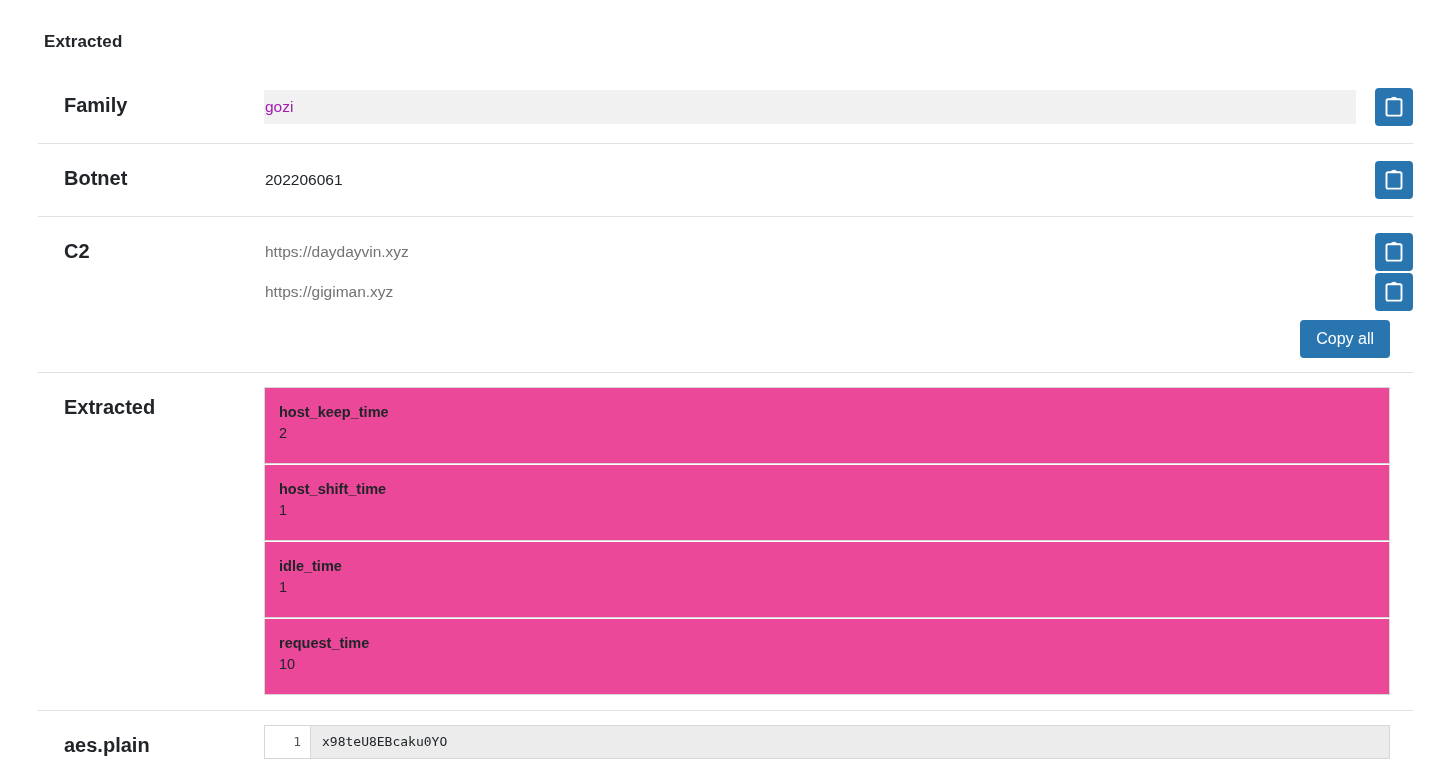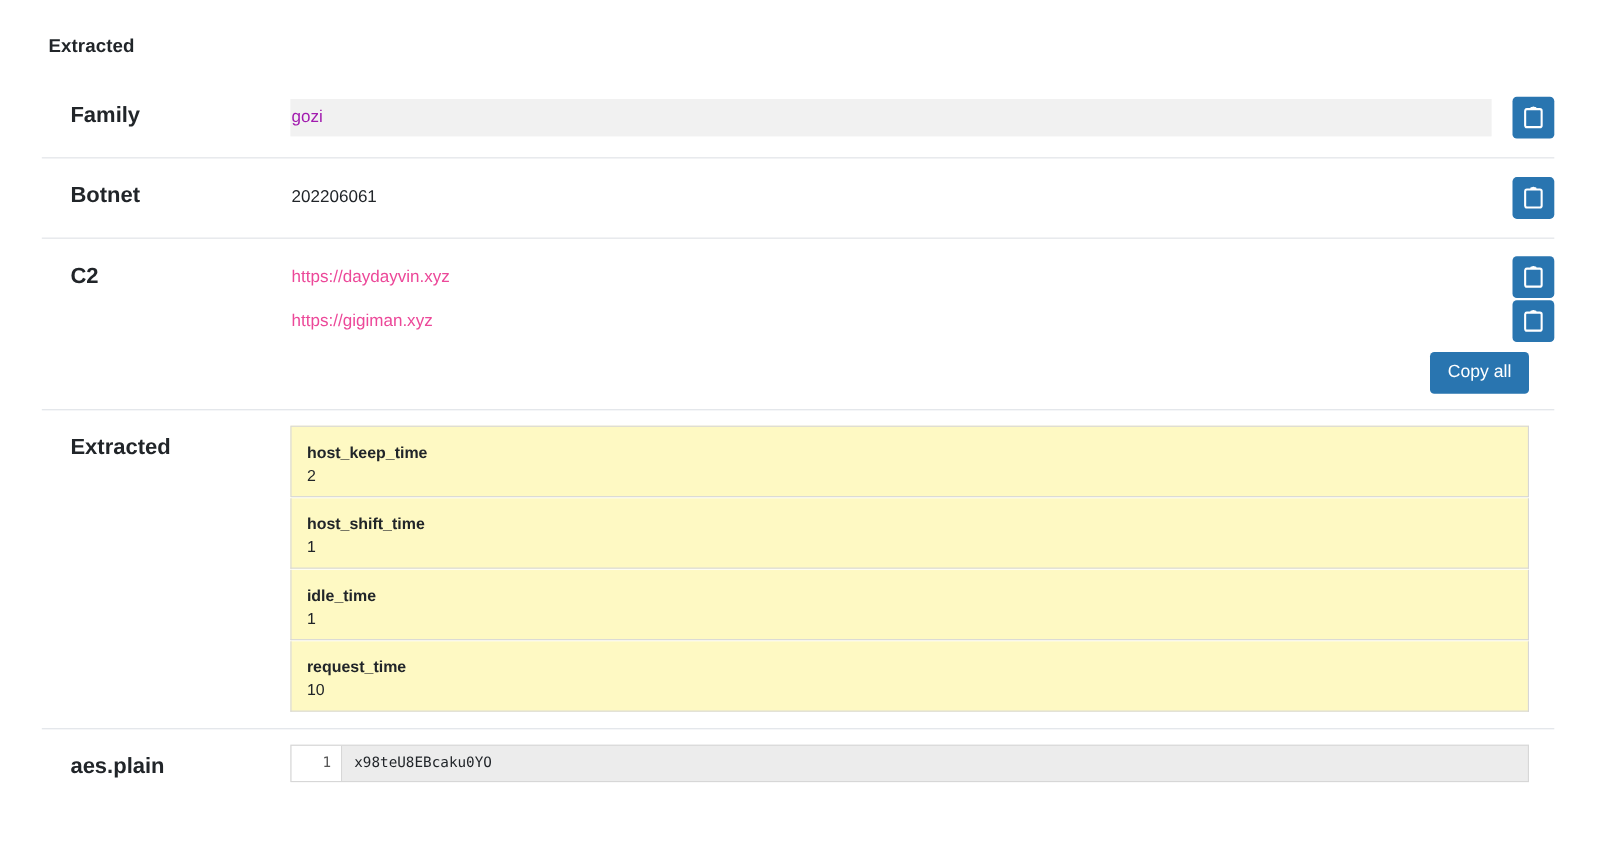--- a/index.html
+++ b/index.html
@@ -122,21 +122,21 @@
   
   .c2-wrap { padding: 16px 0 14px 0; }
   .c2-line {
     display: flex;
     align-items: center;
     margin-bottom: 2px;
   }
   .c2-value {
     flex: 1 1 auto;
     font-size: 15.5px;
-    color: #ec4899;
+    color: #737373;
     line-height: 34px;
     height: 34px;
     padding-left: 1px;
     margin-right: 19px;
     min-width: 0;
     white-space: nowrap;
     overflow: hidden;
   }
   .c2-actions {
     display: flex;
@@ -156,22 +156,22 @@
     line-height: 19px;
   }
 
   
   .attrs-wrap {
     padding: 14px 0 15px 0;
     margin-right: 23px;
   }
   .attr-card {
     border: 1px solid #d7d7d7;
-    background: #fef9c3;
-    padding: 14px 14px 8px 14px;
+    background: #ec4899;
+    padding: 14px 14px 20px 14px;
     margin-bottom: 0;
   }
   .attr-card + .attr-card { border-top: none; margin-top: 1px; }
   .attr-key {
     font-size: 14.5px;
     font-weight: bold;
     color: #212529;
     line-height: 20px;
   }
   .attr-val {

